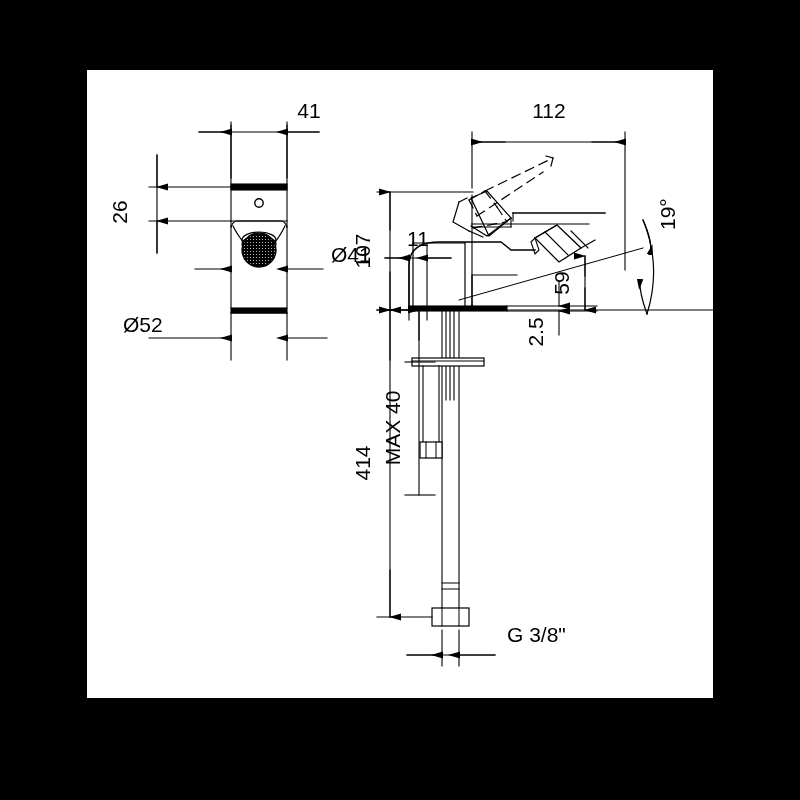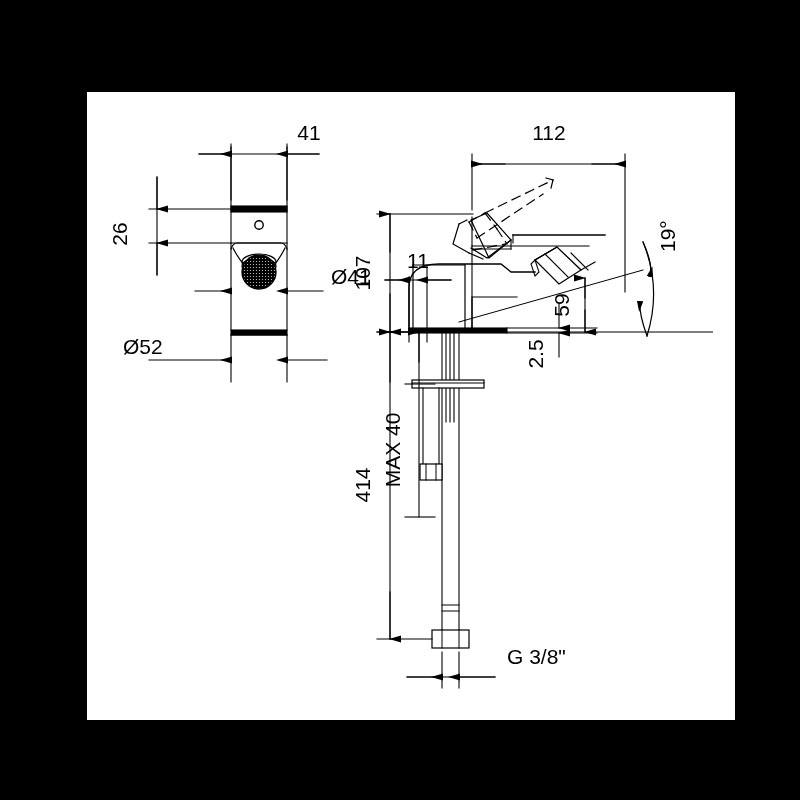--- a/index.html
+++ b/index.html
@@ -14,26 +14,25 @@
   }
   #frame {
     position: relative;
     width: 800px;
     height: 800px;
     background: #000000;
   }
   #canvas-area {
     position: absolute;
     left: 87px;
-    top: 92px;
+    top: 70px;
     width: 626px;
     height: 628px;
     background: #ffffff;
     overflow: hidden;
-    padding-left: 22px;
   }
   #drawing-svg {
     position: absolute;
     left: 0;
     top: 0;
     display: block;
   }
   .dim-text {
     font-family: "Liberation Sans", sans-serif;
     font-size: 21px;

